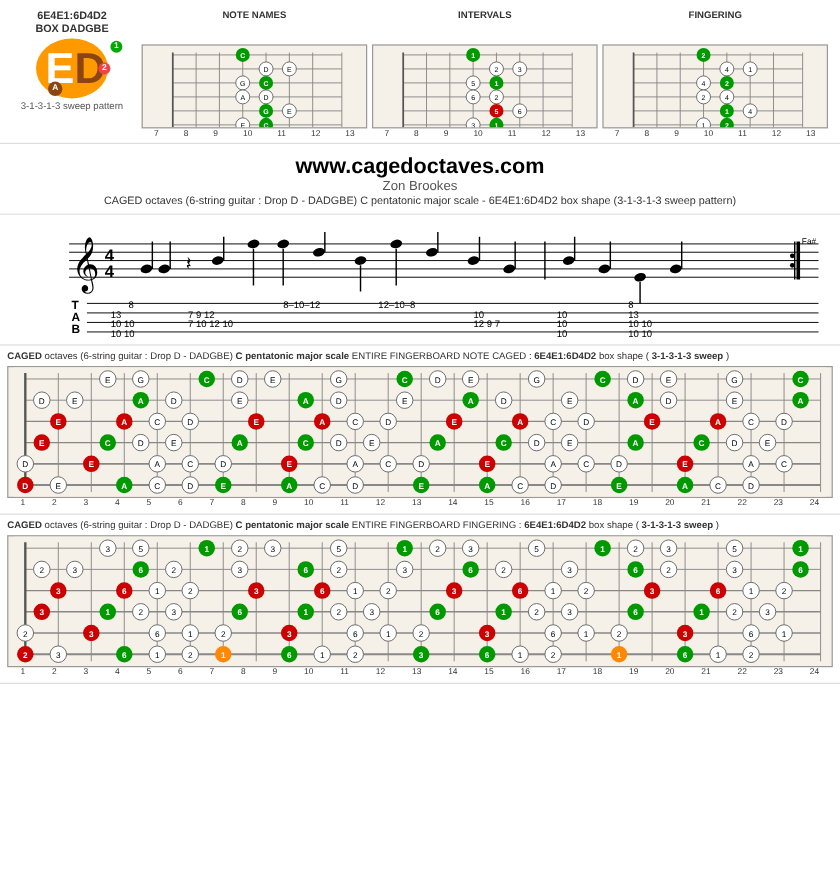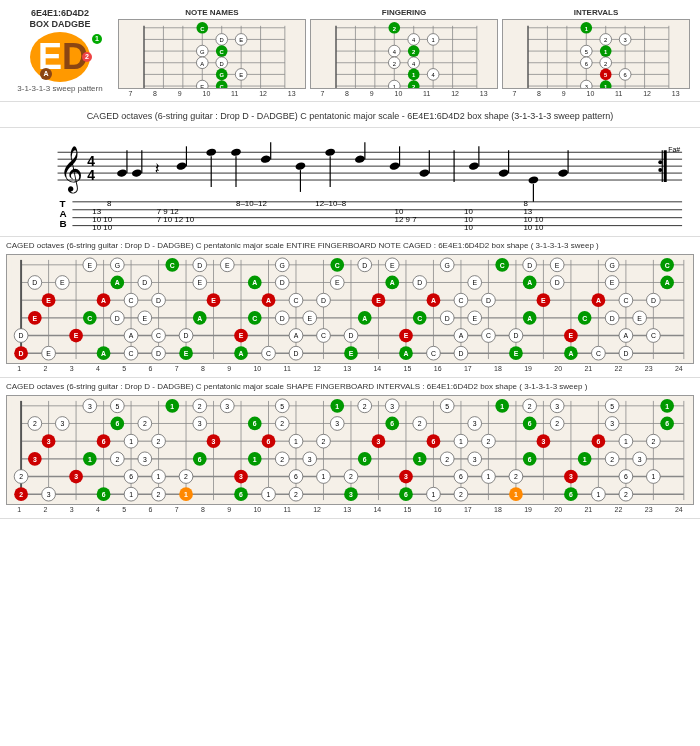--- a/index.html
+++ b/index.html
@@ -119,21 +119,21 @@
       flex: 1;
       display: flex;
       flex-direction: column;
       align-items: center;
     }
 
     .diagram-label {
       font-size: 8px;
       font-weight: bold;
       color: #333;
-      margin-bottom: 2px;
+      margin-bottom: 20px;
       text-align: left;
     }
 
     .fretboard-mini {
       width: 100%;
       height: 70px;
       position: relative;
       background: #f5f0e8;
       border: 1px solid #999;
     }
@@ -198,21 +198,21 @@
     }
 
     .section-title {
       font-size: 8px;
       color: #333;
       margin-bottom: 3px;
       line-height: 1.3;
     }
 
     .section-title strong {
-      font-weight: normal;
+      font-weight: bold;
     }
 
     .fretboard-full {
       width: 100%;
       position: relative;
       background: #f5f0e8;
       border: 1px solid #999;
     }
 
     .fret-numbers-full {
@@ -283,20 +283,73 @@
           <circle cx="90" cy="44" r="6" fill="white" stroke="#666" stroke-width="0.8"></circle>
           <text x="90" y="47" text-anchor="middle" fill="black" font-size="6">D</text>
           <circle cx="110" cy="56" r="6" fill="white" stroke="#666" stroke-width="0.8"></circle>
           <text x="110" y="59" text-anchor="middle" fill="black" font-size="6">E</text>
           <circle cx="90" cy="56" r="6" fill="#009900"></circle>
           <text x="90" y="59" text-anchor="middle" fill="white" font-size="6" font-weight="bold">G</text>
           <circle cx="70" cy="68" r="6" fill="white" stroke="#666" stroke-width="0.8"></circle>
           <text x="70" y="71" text-anchor="middle" fill="black" font-size="6">E</text>
           <circle cx="90" cy="68" r="6" fill="#009900"></circle>
           <text x="90" y="71" text-anchor="middle" fill="white" font-size="6" font-weight="bold">C</text>
+        </svg>
+      </div>
+      <div class="fret-numbers-mini">
+        <span>7</span>
+          <span>8</span>
+          <span>9</span>
+          <span>10</span>
+          <span>11</span>
+          <span>12</span>
+          <span>13</span>
+      </div>
+    </div>
+
+    <div class="diagram-block">
+      <div class="diagram-label">INTERVALS</div>
+      <div class="fretboard-mini">
+        <svg viewBox="0 0 160 70" xmlns="http://www.w3.org/2000/svg">
+          <line x1="10" y1="8" x2="155" y2="8" stroke="#888" stroke-width="0.8"></line>
+          <line x1="10" y1="20" x2="155" y2="20" stroke="#888" stroke-width="0.8"></line>
+          <line x1="10" y1="32" x2="155" y2="32" stroke="#888" stroke-width="0.8"></line>
+          <line x1="10" y1="44" x2="155" y2="44" stroke="#888" stroke-width="0.8"></line>
+          <line x1="10" y1="56" x2="155" y2="56" stroke="#888" stroke-width="0.8"></line>
+          <line x1="10" y1="68" x2="155" y2="68" stroke="#888" stroke-width="0.8"></line>
+          <line x1="10" y1="6" x2="10" y2="70" stroke="#555" stroke-width="1.5"></line>
+          <line x1="30" y1="6" x2="30" y2="70" stroke="#888" stroke-width="0.8"></line>
+          <line x1="50" y1="6" x2="50" y2="70" stroke="#888" stroke-width="0.8"></line>
+          <line x1="70" y1="6" x2="70" y2="70" stroke="#888" stroke-width="0.8"></line>
+          <line x1="90" y1="6" x2="90" y2="70" stroke="#888" stroke-width="0.8"></line>
+          <line x1="110" y1="6" x2="110" y2="70" stroke="#888" stroke-width="0.8"></line>
+          <line x1="130" y1="6" x2="130" y2="70" stroke="#888" stroke-width="0.8"></line>
+          <line x1="155" y1="6" x2="155" y2="70" stroke="#888" stroke-width="0.8"></line>
+          <circle cx="70" cy="8" r="6" fill="#009900"></circle>
+          <text x="70" y="11" text-anchor="middle" fill="white" font-size="6" font-weight="bold">1</text>
+          <circle cx="90" cy="20" r="6" fill="white" stroke="#666" stroke-width="0.8"></circle>
+          <text x="90" y="23" text-anchor="middle" fill="black" font-size="6">2</text>
+          <circle cx="110" cy="20" r="6" fill="white" stroke="#666" stroke-width="0.8"></circle>
+          <text x="110" y="23" text-anchor="middle" fill="black" font-size="6">3</text>
+          <circle cx="70" cy="32" r="6" fill="white" stroke="#666" stroke-width="0.8"></circle>
+          <text x="70" y="35" text-anchor="middle" fill="black" font-size="6">5</text>
+          <circle cx="90" cy="32" r="6" fill="#009900"></circle>
+          <text x="90" y="35" text-anchor="middle" fill="white" font-size="6" font-weight="bold">1</text>
+          <circle cx="70" cy="44" r="6" fill="white" stroke="#666" stroke-width="0.8"></circle>
+          <text x="70" y="47" text-anchor="middle" fill="black" font-size="6">6</text>
+          <circle cx="90" cy="44" r="6" fill="white" stroke="#666" stroke-width="0.8"></circle>
+          <text x="90" y="47" text-anchor="middle" fill="black" font-size="6">2</text>
+          <circle cx="90" cy="56" r="6" fill="#cc0000"></circle>
+          <text x="90" y="59" text-anchor="middle" fill="white" font-size="6" font-weight="bold">5</text>
+          <circle cx="110" cy="56" r="6" fill="white" stroke="#666" stroke-width="0.8"></circle>
+          <text x="110" y="59" text-anchor="middle" fill="black" font-size="6">6</text>
+          <circle cx="70" cy="68" r="6" fill="white" stroke="#666" stroke-width="0.8"></circle>
+          <text x="70" y="71" text-anchor="middle" fill="black" font-size="6">3</text>
+          <circle cx="90" cy="68" r="6" fill="#009900"></circle>
+          <text x="90" y="71" text-anchor="middle" fill="white" font-size="6" font-weight="bold">1</text>
         </svg>
       </div>
       <div class="fret-numbers-mini">
         <span>7</span>
           <span>8</span>
           <span>9</span>
           <span>10</span>
           <span>11</span>
           <span>12</span>
           <span>13</span>
@@ -348,77 +401,26 @@
       <div class="fret-numbers-mini">
         <span>7</span>
           <span>8</span>
           <span>9</span>
           <span>10</span>
           <span>11</span>
           <span>12</span>
           <span>13</span>
       </div>
     </div>
-
-    <div class="diagram-block">
-      <div class="diagram-label">INTERVALS</div>
-      <div class="fretboard-mini">
-        <svg viewBox="0 0 160 70" xmlns="http://www.w3.org/2000/svg">
-          <line x1="10" y1="8" x2="155" y2="8" stroke="#888" stroke-width="0.8"></line>
-          <line x1="10" y1="20" x2="155" y2="20" stroke="#888" stroke-width="0.8"></line>
-          <line x1="10" y1="32" x2="155" y2="32" stroke="#888" stroke-width="0.8"></line>
-          <line x1="10" y1="44" x2="155" y2="44" stroke="#888" stroke-width="0.8"></line>
-          <line x1="10" y1="56" x2="155" y2="56" stroke="#888" stroke-width="0.8"></line>
-          <line x1="10" y1="68" x2="155" y2="68" stroke="#888" stroke-width="0.8"></line>
-          <line x1="10" y1="6" x2="10" y2="70" stroke="#555" stroke-width="1.5"></line>
-          <line x1="30" y1="6" x2="30" y2="70" stroke="#888" stroke-width="0.8"></line>
-          <line x1="50" y1="6" x2="50" y2="70" stroke="#888" stroke-width="0.8"></line>
-          <line x1="70" y1="6" x2="70" y2="70" stroke="#888" stroke-width="0.8"></line>
-          <line x1="90" y1="6" x2="90" y2="70" stroke="#888" stroke-width="0.8"></line>
-          <line x1="110" y1="6" x2="110" y2="70" stroke="#888" stroke-width="0.8"></line>
-          <line x1="130" y1="6" x2="130" y2="70" stroke="#888" stroke-width="0.8"></line>
-          <line x1="155" y1="6" x2="155" y2="70" stroke="#888" stroke-width="0.8"></line>
-          <circle cx="70" cy="8" r="6" fill="#009900"></circle>
-          <text x="70" y="11" text-anchor="middle" fill="white" font-size="6" font-weight="bold">1</text>
-          <circle cx="90" cy="20" r="6" fill="white" stroke="#666" stroke-width="0.8"></circle>
-          <text x="90" y="23" text-anchor="middle" fill="black" font-size="6">2</text>
-          <circle cx="110" cy="20" r="6" fill="white" stroke="#666" stroke-width="0.8"></circle>
-          <text x="110" y="23" text-anchor="middle" fill="black" font-size="6">3</text>
-          <circle cx="70" cy="32" r="6" fill="white" stroke="#666" stroke-width="0.8"></circle>
-          <text x="70" y="35" text-anchor="middle" fill="black" font-size="6">5</text>
-          <circle cx="90" cy="32" r="6" fill="#009900"></circle>
-          <text x="90" y="35" text-anchor="middle" fill="white" font-size="6" font-weight="bold">1</text>
-          <circle cx="70" cy="44" r="6" fill="white" stroke="#666" stroke-width="0.8"></circle>
-          <text x="70" y="47" text-anchor="middle" fill="black" font-size="6">6</text>
-          <circle cx="90" cy="44" r="6" fill="white" stroke="#666" stroke-width="0.8"></circle>
-          <text x="90" y="47" text-anchor="middle" fill="black" font-size="6">2</text>
-          <circle cx="90" cy="56" r="6" fill="#cc0000"></circle>
-          <text x="90" y="59" text-anchor="middle" fill="white" font-size="6" font-weight="bold">5</text>
-          <circle cx="110" cy="56" r="6" fill="white" stroke="#666" stroke-width="0.8"></circle>
-          <text x="110" y="59" text-anchor="middle" fill="black" font-size="6">6</text>
-          <circle cx="70" cy="68" r="6" fill="white" stroke="#666" stroke-width="0.8"></circle>
-          <text x="70" y="71" text-anchor="middle" fill="black" font-size="6">3</text>
-          <circle cx="90" cy="68" r="6" fill="#009900"></circle>
-          <text x="90" y="71" text-anchor="middle" fill="white" font-size="6" font-weight="bold">1</text>
-        </svg>
-      </div>
-      <div class="fret-numbers-mini">
-        <span>7</span>
-          <span>8</span>
-          <span>9</span>
-          <span>10</span>
-          <span>11</span>
-          <span>12</span>
-          <span>13</span>
-      </div>
-    </div>
   </div>
 </div>
 
 <div class="website-section">
+  <div class="website-url">www.cagedoctaves.com</div>
+  <div class="website-author">Zon Brookes</div>
   <div class="website-desc">CAGED octaves (6-string guitar : Drop D - DADGBE) C pentatonic major scale - 6E4E1:6D4D2 box shape (3-1-3-1-3 sweep pattern)</div>
 </div>
 
 <div class="sheet-section">
   <div class="sheet-music">
     <svg viewBox="0 0 690 100" xmlns="http://www.w3.org/2000/svg" style="width:100%;height:100%">
 
       <line x1="50" y1="20" x2="680" y2="20" stroke="#000" stroke-width="0.8"></line>
       <line x1="50" y1="27" x2="680" y2="27" stroke="#000" stroke-width="0.8"></line>
       <line x1="50" y1="34" x2="680" y2="34" stroke="#000" stroke-width="0.8"></line>
@@ -775,21 +777,21 @@
       <span>23</span>
       <span>24</span>
   </div>
 </div>
 
 <div class="fretboard-section">
   <div class="section-title">
     <strong>CAGED</strong>
     <span> octaves (6-string guitar : Drop D - DADGBE) </span>
     <strong>C pentatonic major scale</strong>
-    <span> SHAPE FINGERBOARD INTERVALS : </span>
+    <span> ENTIRE FINGERBOARD FINGERING : </span>
     <strong>6E4E1:6D4D2</strong>
     <span> box shape (</span>
     <strong>3-1-3-1-3 sweep</strong>
     <span>)</span>
   </div>
   <div class="fretboard-full" style="height:110px;">
     <svg viewBox="0 0 690 110" xmlns="http://www.w3.org/2000/svg" style="width:100%;height:100%">
       <rect width="690" height="110" fill="#f5f0e8"></rect>
 
       <line x1="10" y1="10" x2="685" y2="10" stroke="#888" stroke-width="0.8"></line>

